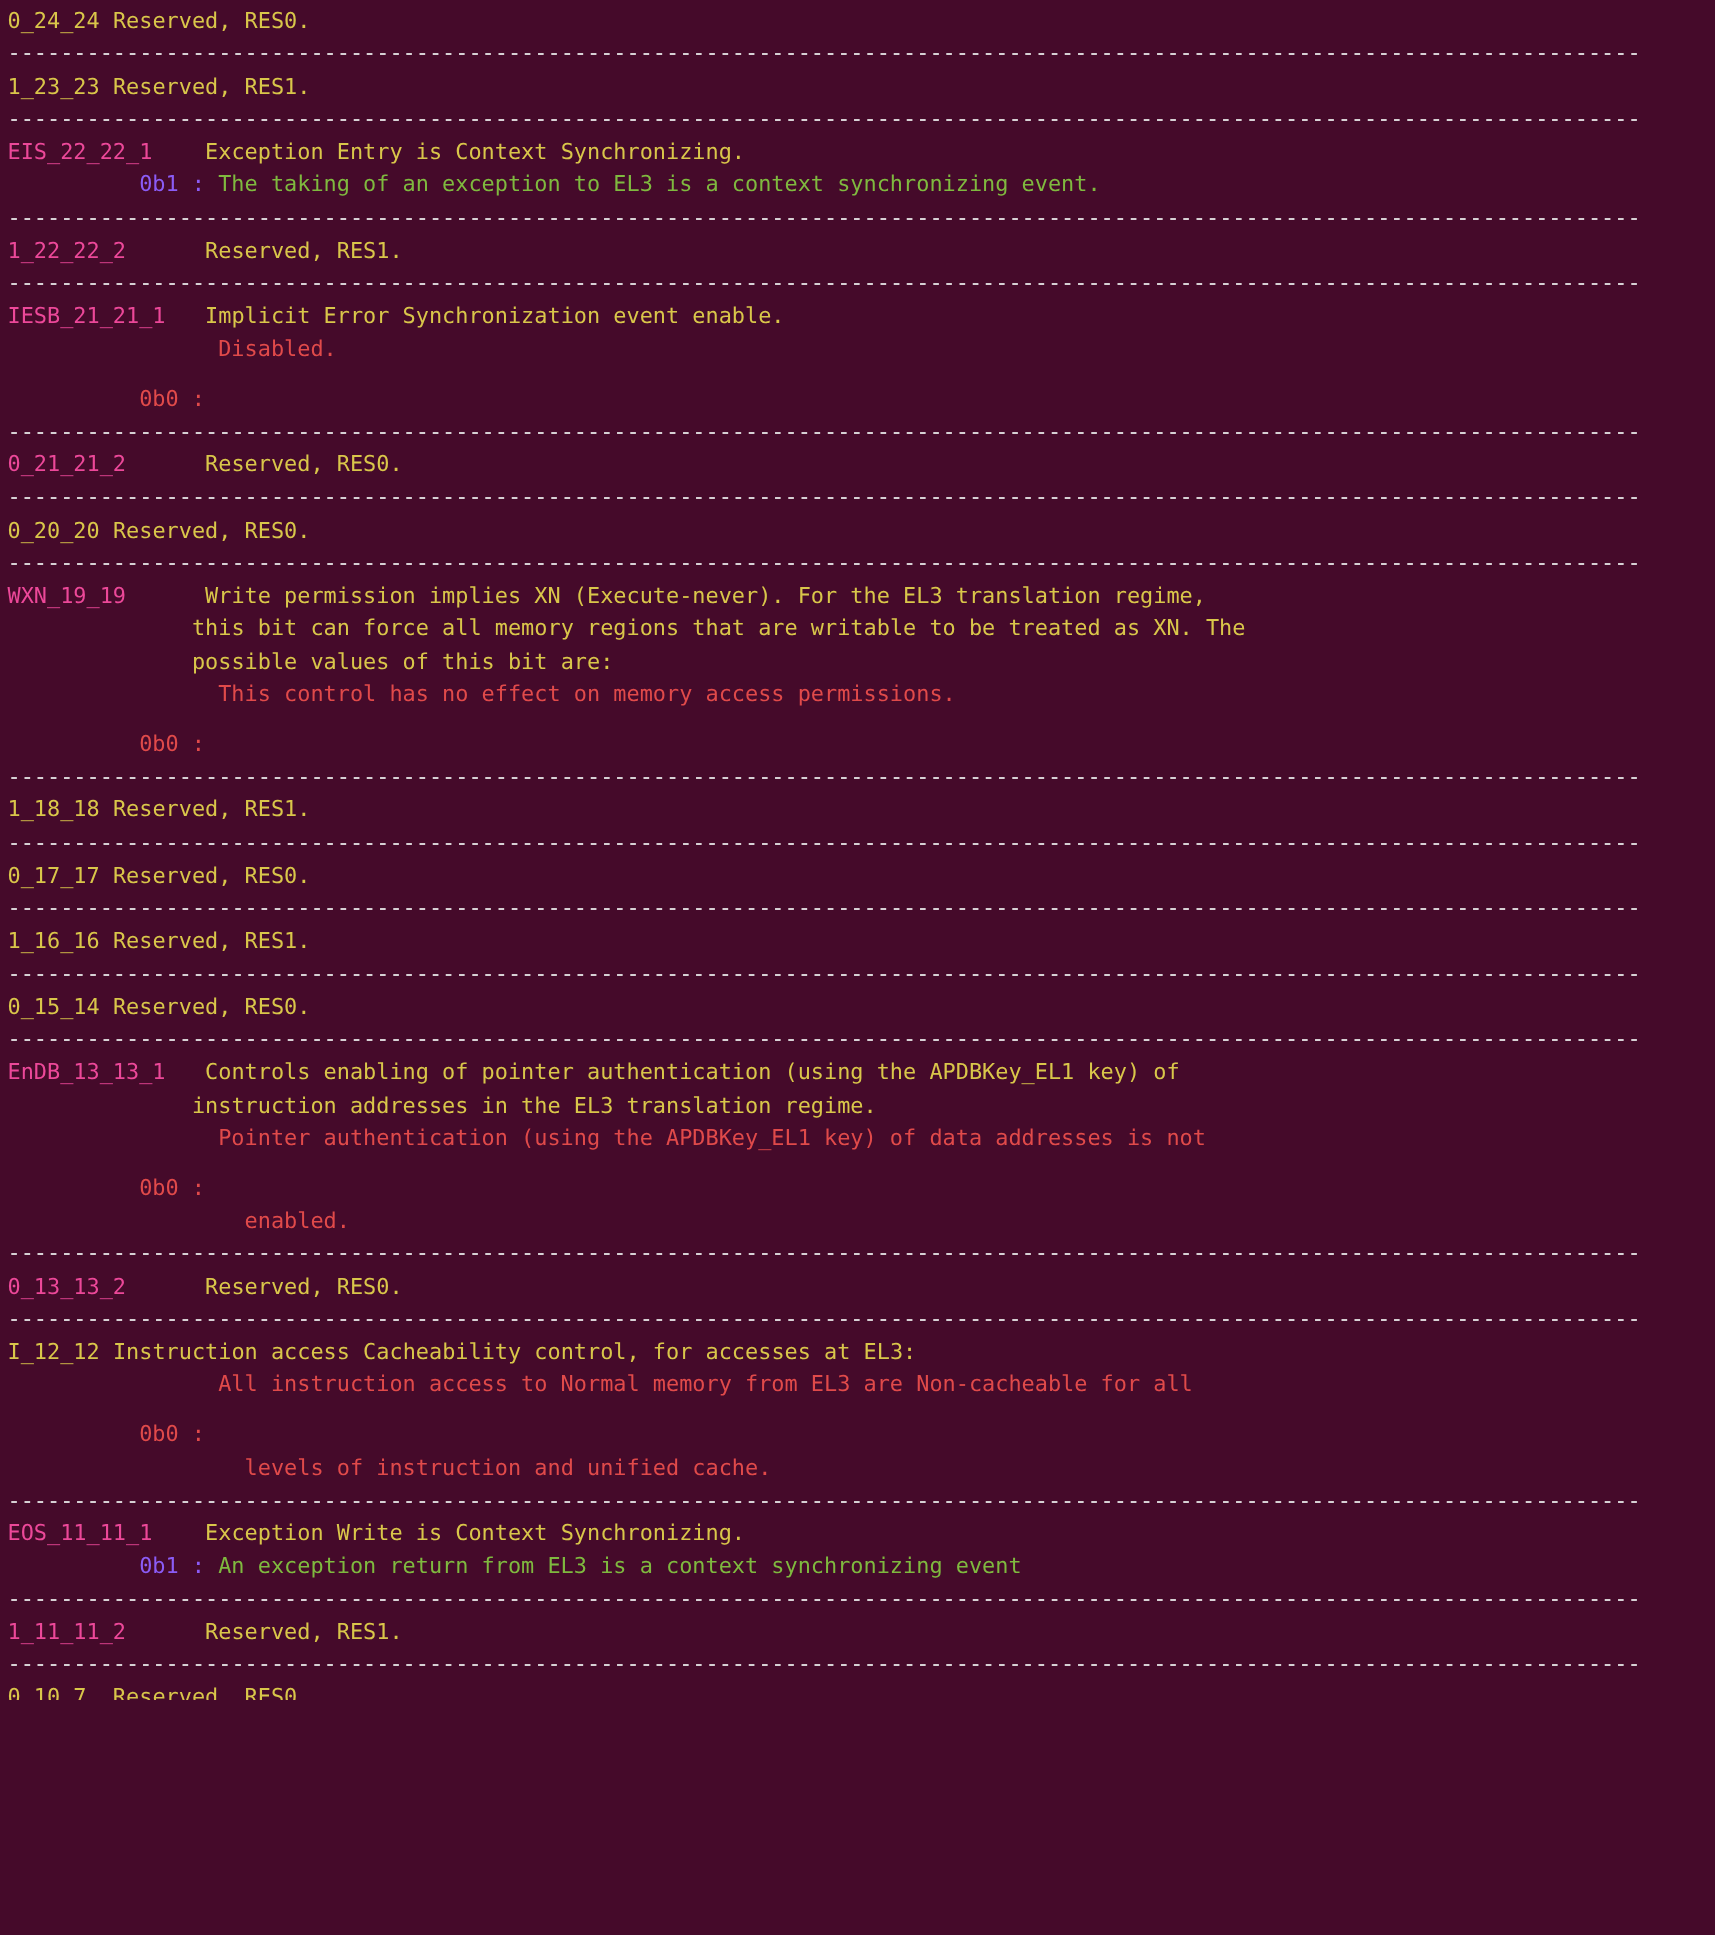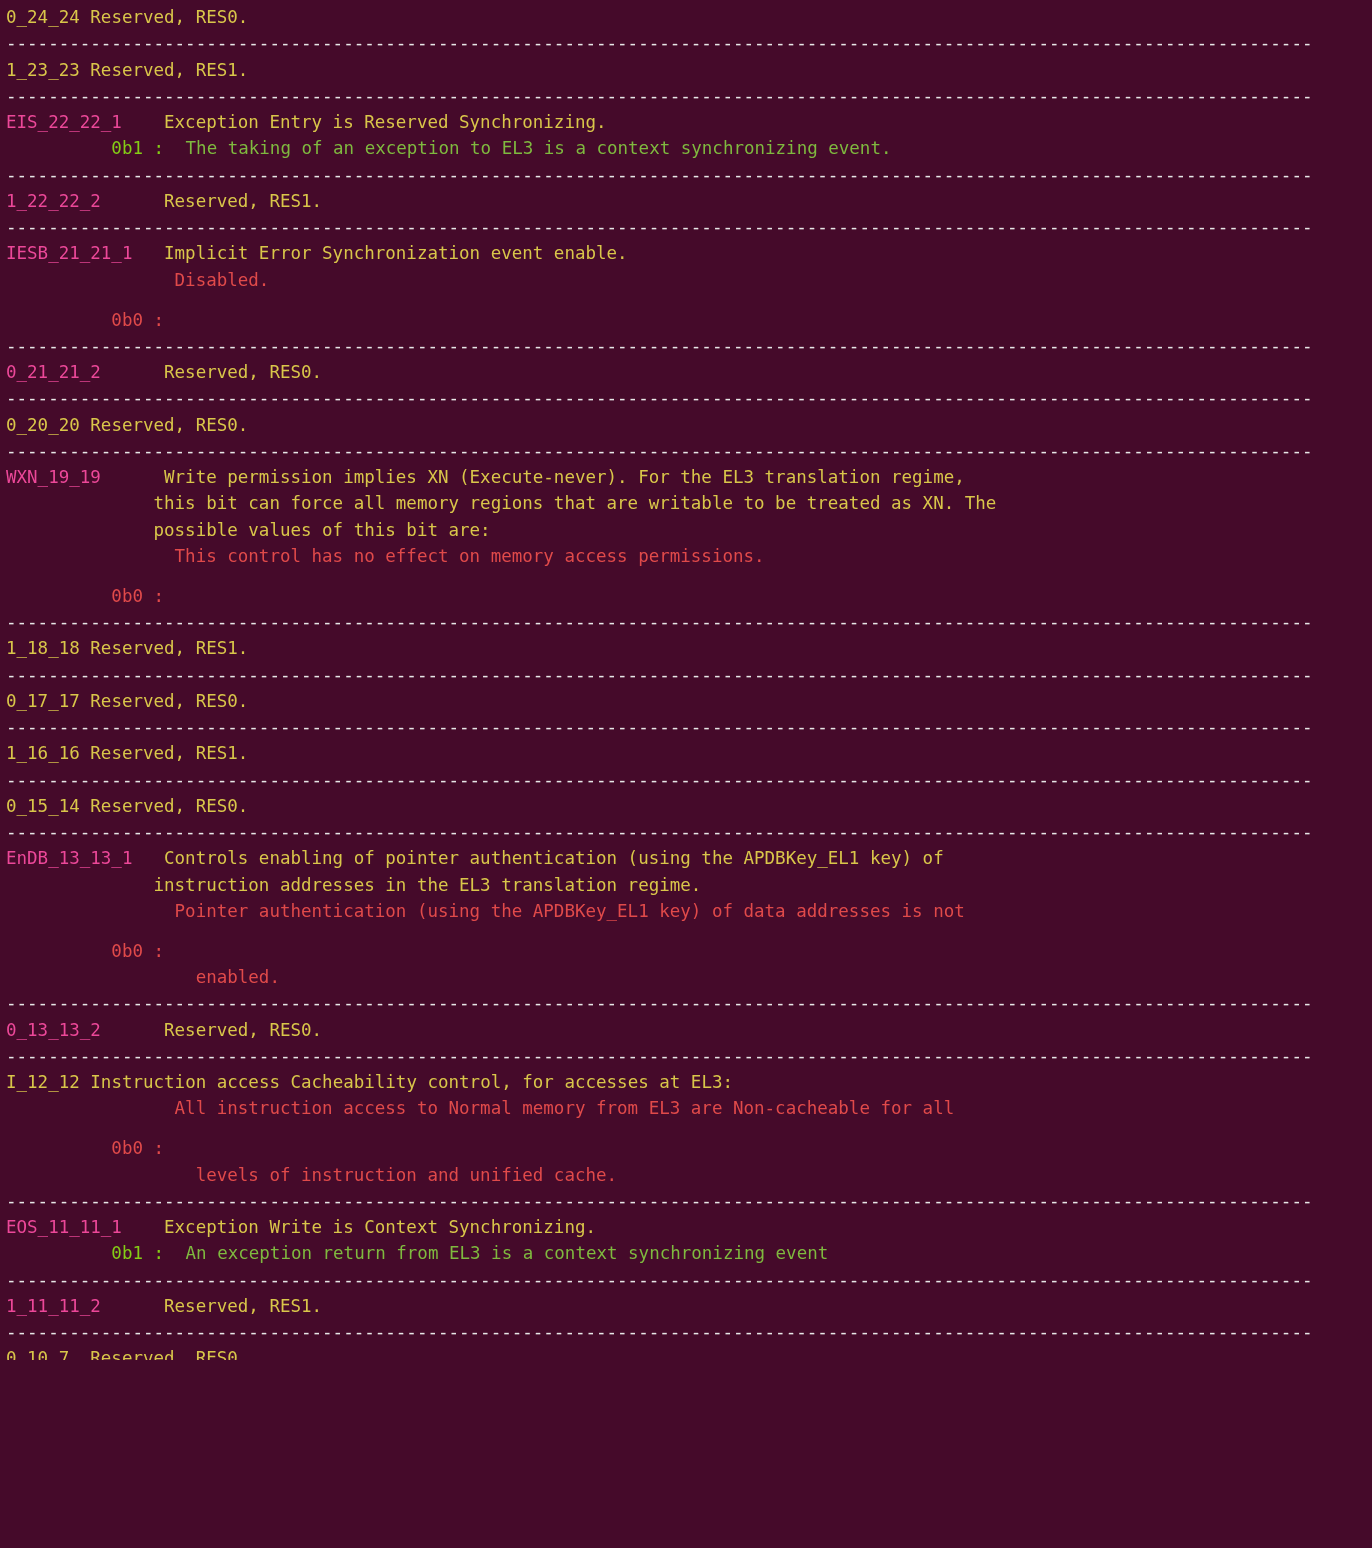--- a/index.html
+++ b/index.html
@@ -29,30 +29,30 @@
   }
   .label-col {
     display: inline-block;
     width: 15ch;
     color: #ec4899;
   }
   .label-inline {
     color: #d9c64a;
   }
   .desc-yellow { color: #d9c64a; }
-  .desc-green  { color: #7fb93f; margin-left: 11px; }
+  .desc-green  { color: #7fb93f; }
   .desc-red    { color: #e04a4a; }
   .bit-col {
     display: inline-block;
     width: 15ch;
     text-align: right;
     padding-right: 1ch;
     box-sizing: content-box;
   }
-  .bit-green { color: #84cc16; }
+  .bit-green { color: #8b5cf6; }
   .bit-red   { color: #e04a4a; margin-top: 40px; }
   .cont {
     display: block;
     padding-left: 14ch;
   }
   .cont2 {
     display: block;
     padding-left: 18ch;
   }
 </style>
@@ -65,21 +65,21 @@
     <span class="label-inline">0_24_24</span><span class="desc-yellow"> </span><span class="desc-yellow">Reserved, RES0.</span>
   </div>
   <div class="hr-row">----------------------------------------------------------------------------------------------------------------------------</div>
 
   <div class="row">
     <span class="label-inline">1_23_23</span><span class="desc-yellow"> </span><span class="desc-yellow">Reserved, RES1.</span>
   </div>
   <div class="hr-row">----------------------------------------------------------------------------------------------------------------------------</div>
 
   <div class="row">
-    <span class="label-col">EIS_22_22_1</span><span class="desc-yellow">Exception Entry is Reserved Synchronizing.</span>
+    <span class="label-col">EIS_22_22_1</span><span class="desc-yellow">Exception Entry is Context Synchronizing.</span>
   </div>
   <div class="row">
     <span class="bit-col bit-green">0b1 :</span><span class="desc-green">The taking of an exception to EL3 is a context synchronizing event.</span>
   </div>
   <div class="hr-row">----------------------------------------------------------------------------------------------------------------------------</div>
 
   <div class="row">
     <span class="label-col">1_22_22_2</span><span class="desc-yellow">Reserved, RES1.</span>
   </div>
   <div class="hr-row">----------------------------------------------------------------------------------------------------------------------------</div>

